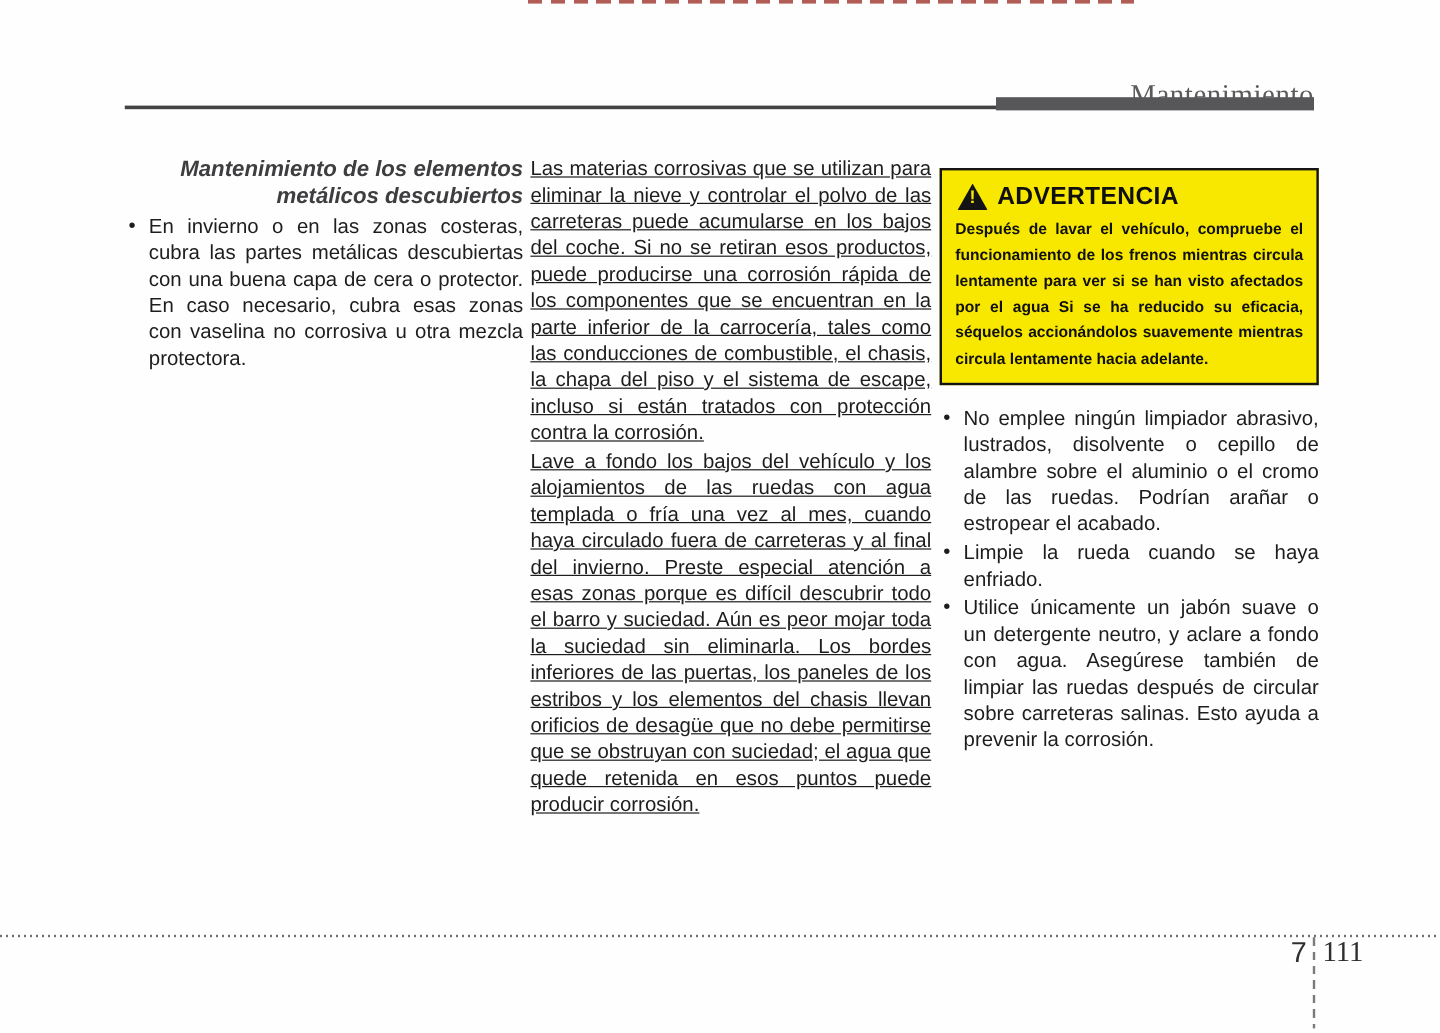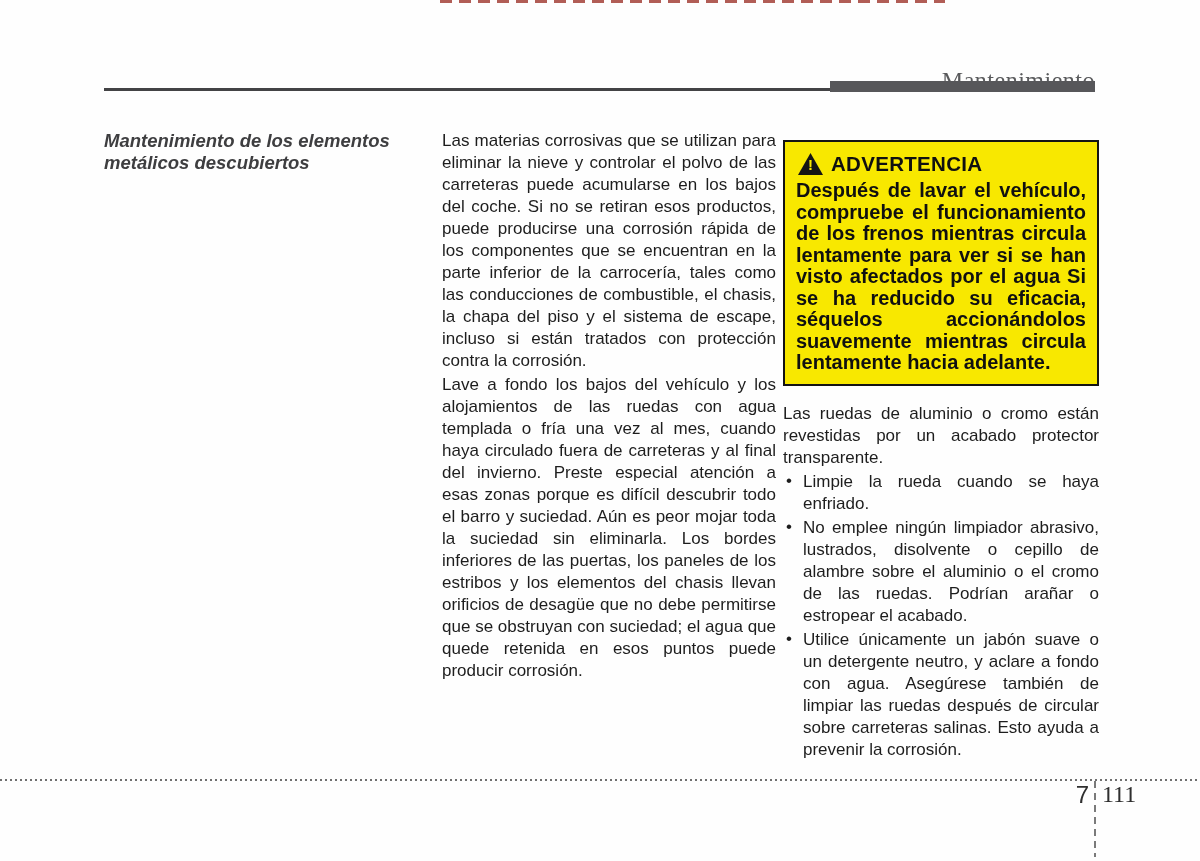--- a/index.html
+++ b/index.html
@@ -31,24 +31,24 @@
 
   
   .col { position:absolute; top:130px; font-size:17px; line-height:22px; text-align:justify; }
   .col1 { left:104px; width:332px; }
   .col2 { left:442px; width:334px; }
   .col3 { left:783px; width:316px; top:140px; text-align:justify; }
 
   .sec-heading {
     font-weight:bold; font-style:italic;
     font-size:18.5px; line-height:22px;
-    color:#3e3e40; text-align:left;
+    color:#3e3e40; text-align:right;
     margin-bottom:4px;
   }
-  .para { margin-bottom:2px; }
+  .para { margin-bottom:2px;text-decoration:underline; }
   .bullet { position:relative; padding-left:20px; margin-top:2px; }
   .bullet::before { content:"\2022"; position:absolute; left:3px; top:-1px; color:#1d1d1d; }
 
   
   .warn-box {
     background:#f8e800;
     border:2px solid #141414;
     padding:9px 11px 10px 11px;
     margin-bottom:17px;
     text-align:left;
@@ -57,21 +57,21 @@
   .warn-icon {
     position:relative; width:25px; height:22px; flex:0 0 auto;
     background:#141414;
     clip-path:polygon(50% 0, 100% 100%, 0 100%);
   }
   .warn-icon::after {
     content:"!"; position:absolute; left:0; right:0; top:4px;
     text-align:center; color:#f8e800; font-weight:bold; font-size:15px; line-height:1;
   }
   .warn-title { font-weight:bold; font-size:20.5px; color:#101010; letter-spacing:.3px; }
-  .warn-body  { font-weight:bold; font-size:20px; line-height:21.5px; text-align:justify; color:#101010; }
+  .warn-body  { font-weight:bold; font-size:13px; line-height:21.5px; text-align:justify; color:#101010; }
 
   
   .footer-dashes {
     position:absolute; left:0; top:779px; width:1200px; height:2px;
     background:repeating-linear-gradient(90deg,#6f6f6f 0 2px, transparent 2px 5px);
   }
   .footer-vline {
     position:absolute; left:1094px; top:781px; width:2px; height:76px;
     background:repeating-linear-gradient(180deg,#7a7a7a 0 7px, transparent 7px 12px);
   }
@@ -87,38 +87,38 @@
 <div class="page">
 
   <div class="crop-line"></div>
 
   <div class="header-title">Mantenimiento</div>
   <div class="rule-thin"></div>
   <div class="rule-thick"></div>
 
   <div class="col col1">
     <div class="sec-heading">Mantenimiento de los elementos metálicos descubiertos</div>
+    <div class="bullet">En invierno o en las zonas costeras, cubra las partes metálicas descubiertas con una buena capa de cera o protector. En caso necesario, cubra esas zonas con vaselina no corrosiva u otra mezcla protectora.</div>
   </div>
 
   <div class="col col2">
     <div class="para">Las materias corrosivas que se utilizan para eliminar la nieve y controlar el polvo de las carreteras puede acumularse en los bajos del coche. Si no se retiran esos productos, puede producirse una corrosión rápida de los componentes que se encuentran en la parte inferior de la carrocería, tales como las conducciones de combustible, el chasis, la chapa del piso y el sistema de escape, incluso si están tratados con protección contra la corrosión.</div>
     <div class="para">Lave a fondo los bajos del vehículo y los alojamientos de las ruedas con agua templada o fría una vez al mes, cuando haya circulado fuera de carreteras y al final del invierno. Preste especial atención a esas zonas porque es difícil descubrir todo el barro y suciedad. Aún es peor mojar toda la suciedad sin eliminarla. Los bordes inferiores de las puertas, los paneles de los estribos y los elementos del chasis llevan orificios de desagüe que no debe permitirse que se obstruyan con suciedad; el agua que quede retenida en esos puntos puede producir corrosión.</div>
   </div>
 
   <div class="col col3">
     <div class="warn-box">
       <div class="warn-title-row">
         <span class="warn-icon"></span>
         <span class="warn-title">ADVERTENCIA</span>
       </div>
       <div class="warn-body">Después de lavar el vehículo, compruebe el funcionamiento de los frenos mientras circula lentamente para ver si se han visto afectados por el agua Si se ha reducido su eficacia, séquelos accionándolos suavemente mientras circula lentamente hacia adelante.</div>
     </div>
-    <div class="para">Las ruedas de aluminio o cromo están revestidas por un acabado protector transparente.</div>
+    <div class="bullet">No emplee ningún limpiador abrasivo, lustrados, disolvente o cepillo de alambre sobre el aluminio o el cromo de las ruedas. Podrían arañar o estropear el acabado.</div>
     <div class="bullet">Limpie la rueda cuando se haya enfriado.</div>
-    <div class="bullet">No emplee ningún limpiador abrasivo, lustrados, disolvente o cepillo de alambre sobre el aluminio o el cromo de las ruedas. Podrían arañar o estropear el acabado.</div>
     <div class="bullet">Utilice únicamente un jabón suave o un detergente neutro, y aclare a fondo con agua. Asegúrese también de limpiar las ruedas después de circular sobre carreteras salinas. Esto ayuda a prevenir la corrosión.</div>
   </div>
 
   <div class="footer-dashes"></div>
   <div class="footer-vline"></div>
   <div class="page-num chapter">7</div>
   <div class="page-num number">111</div>
 
 </div>
 

